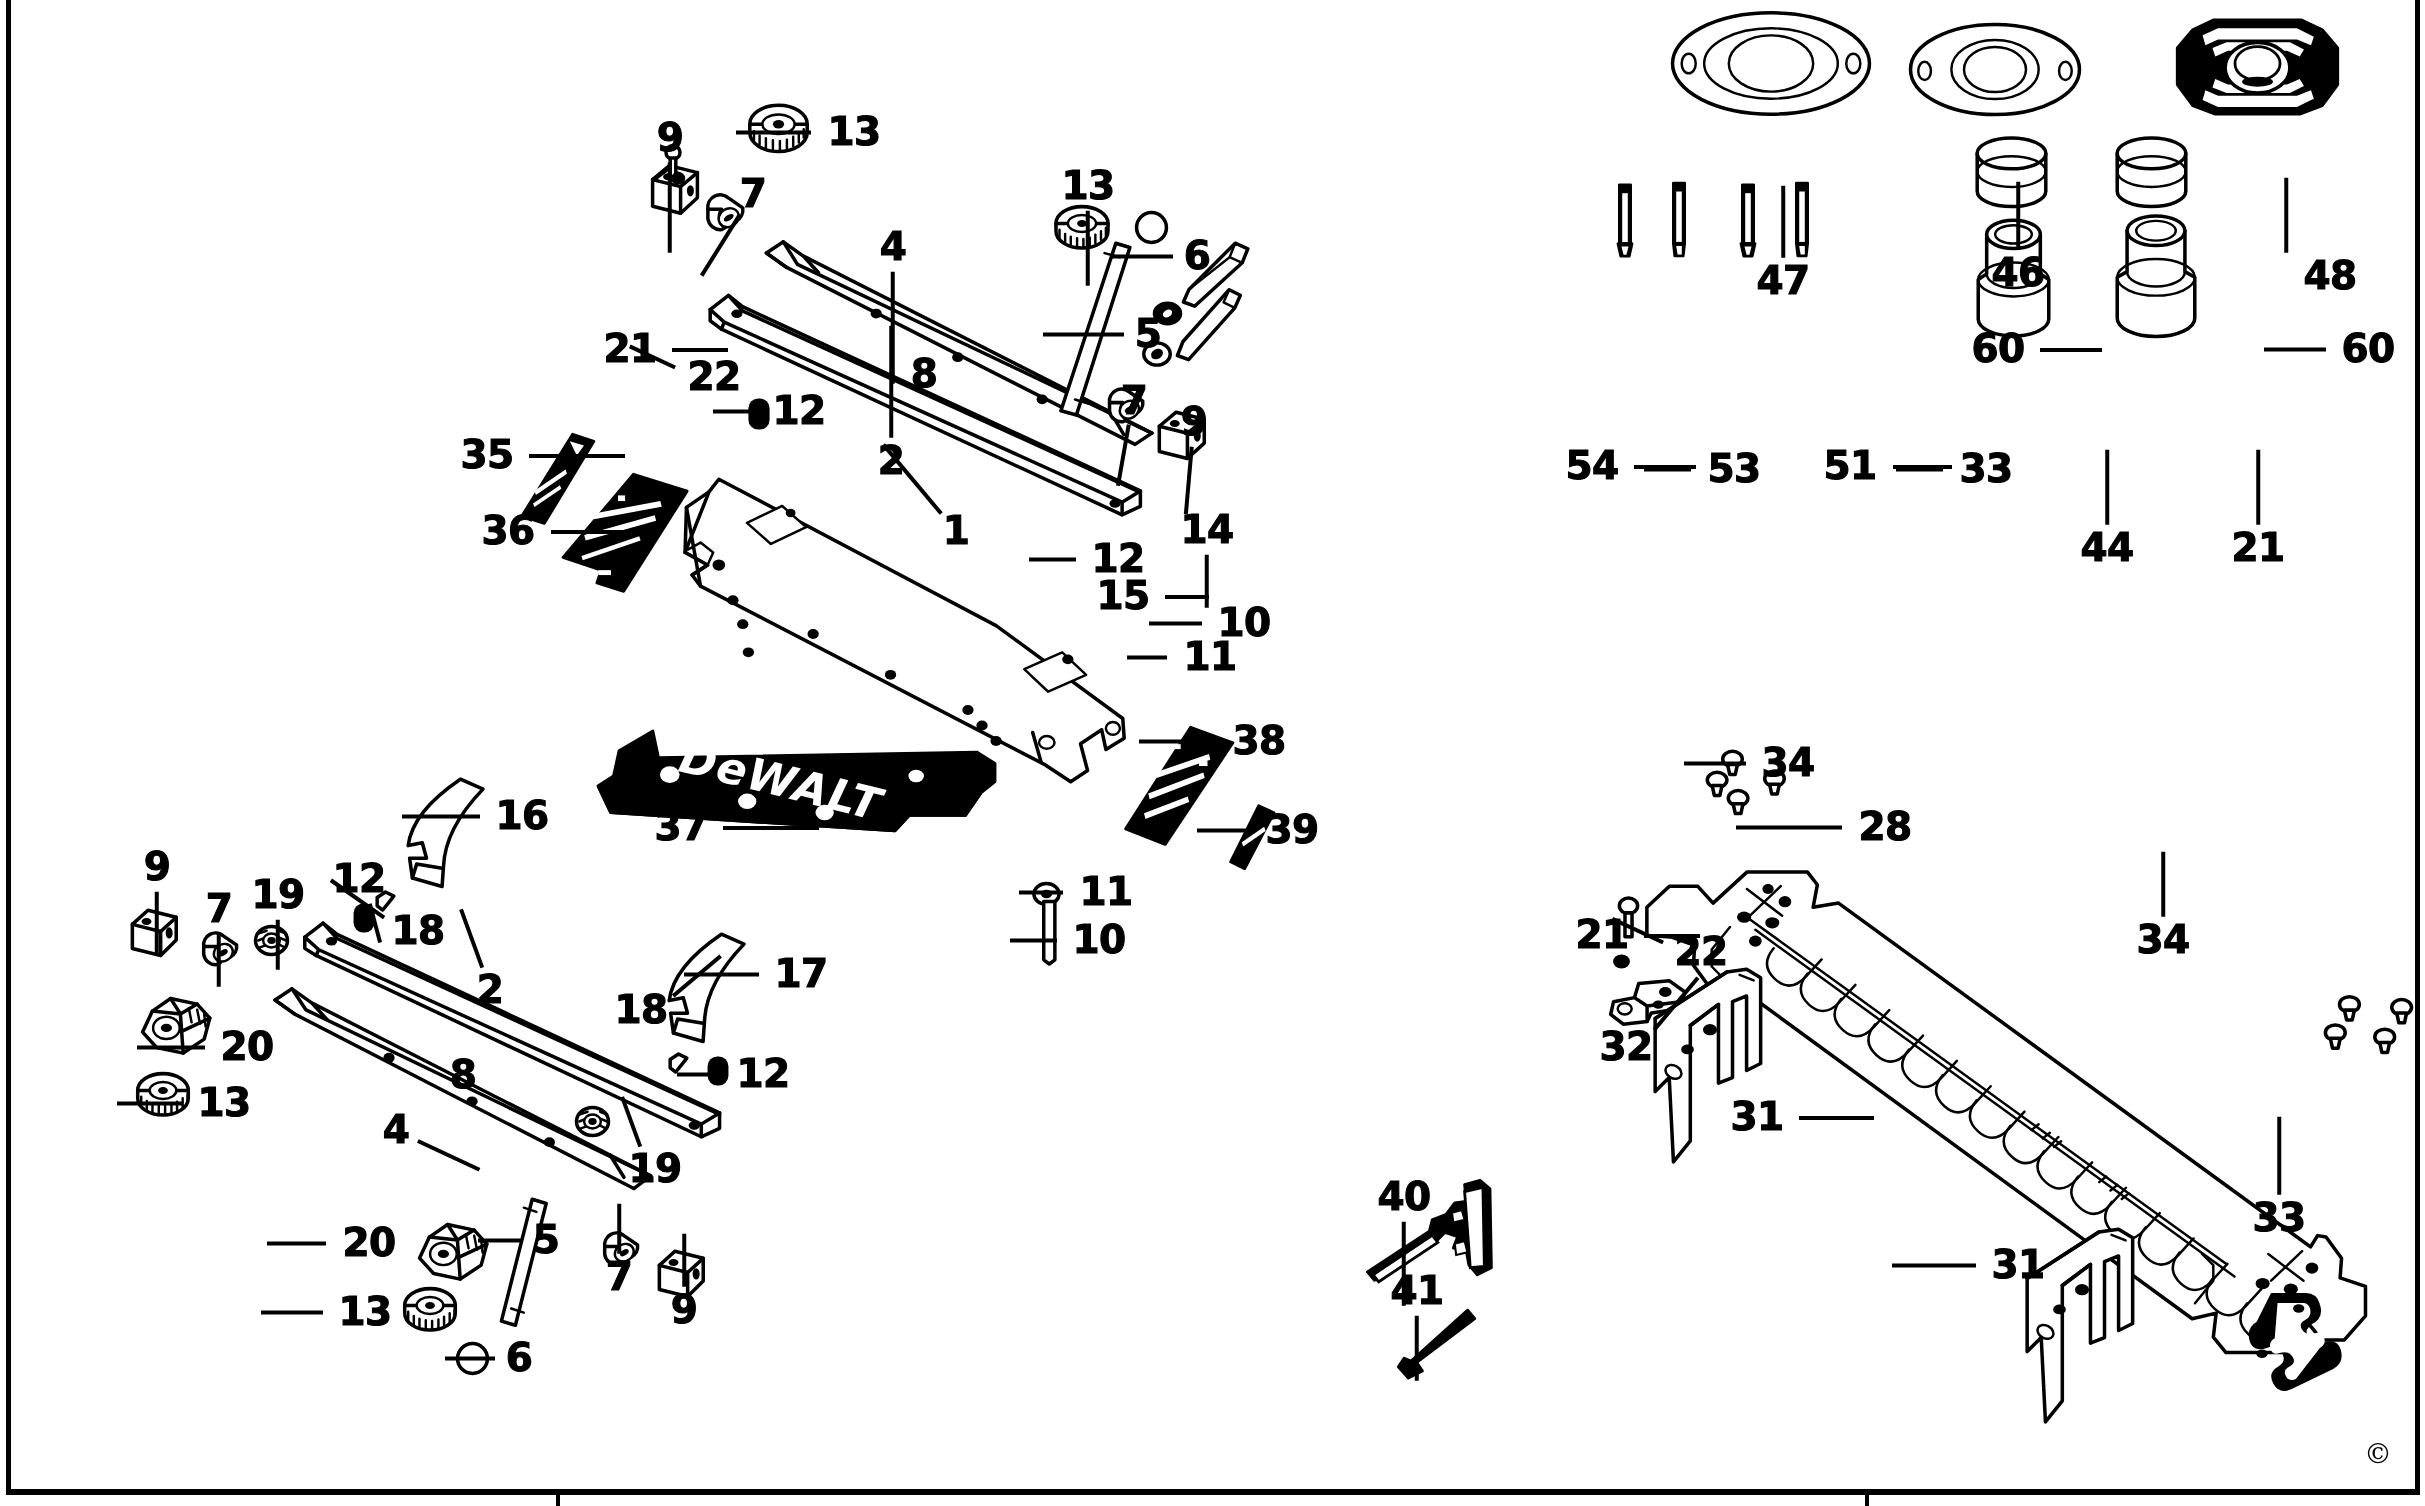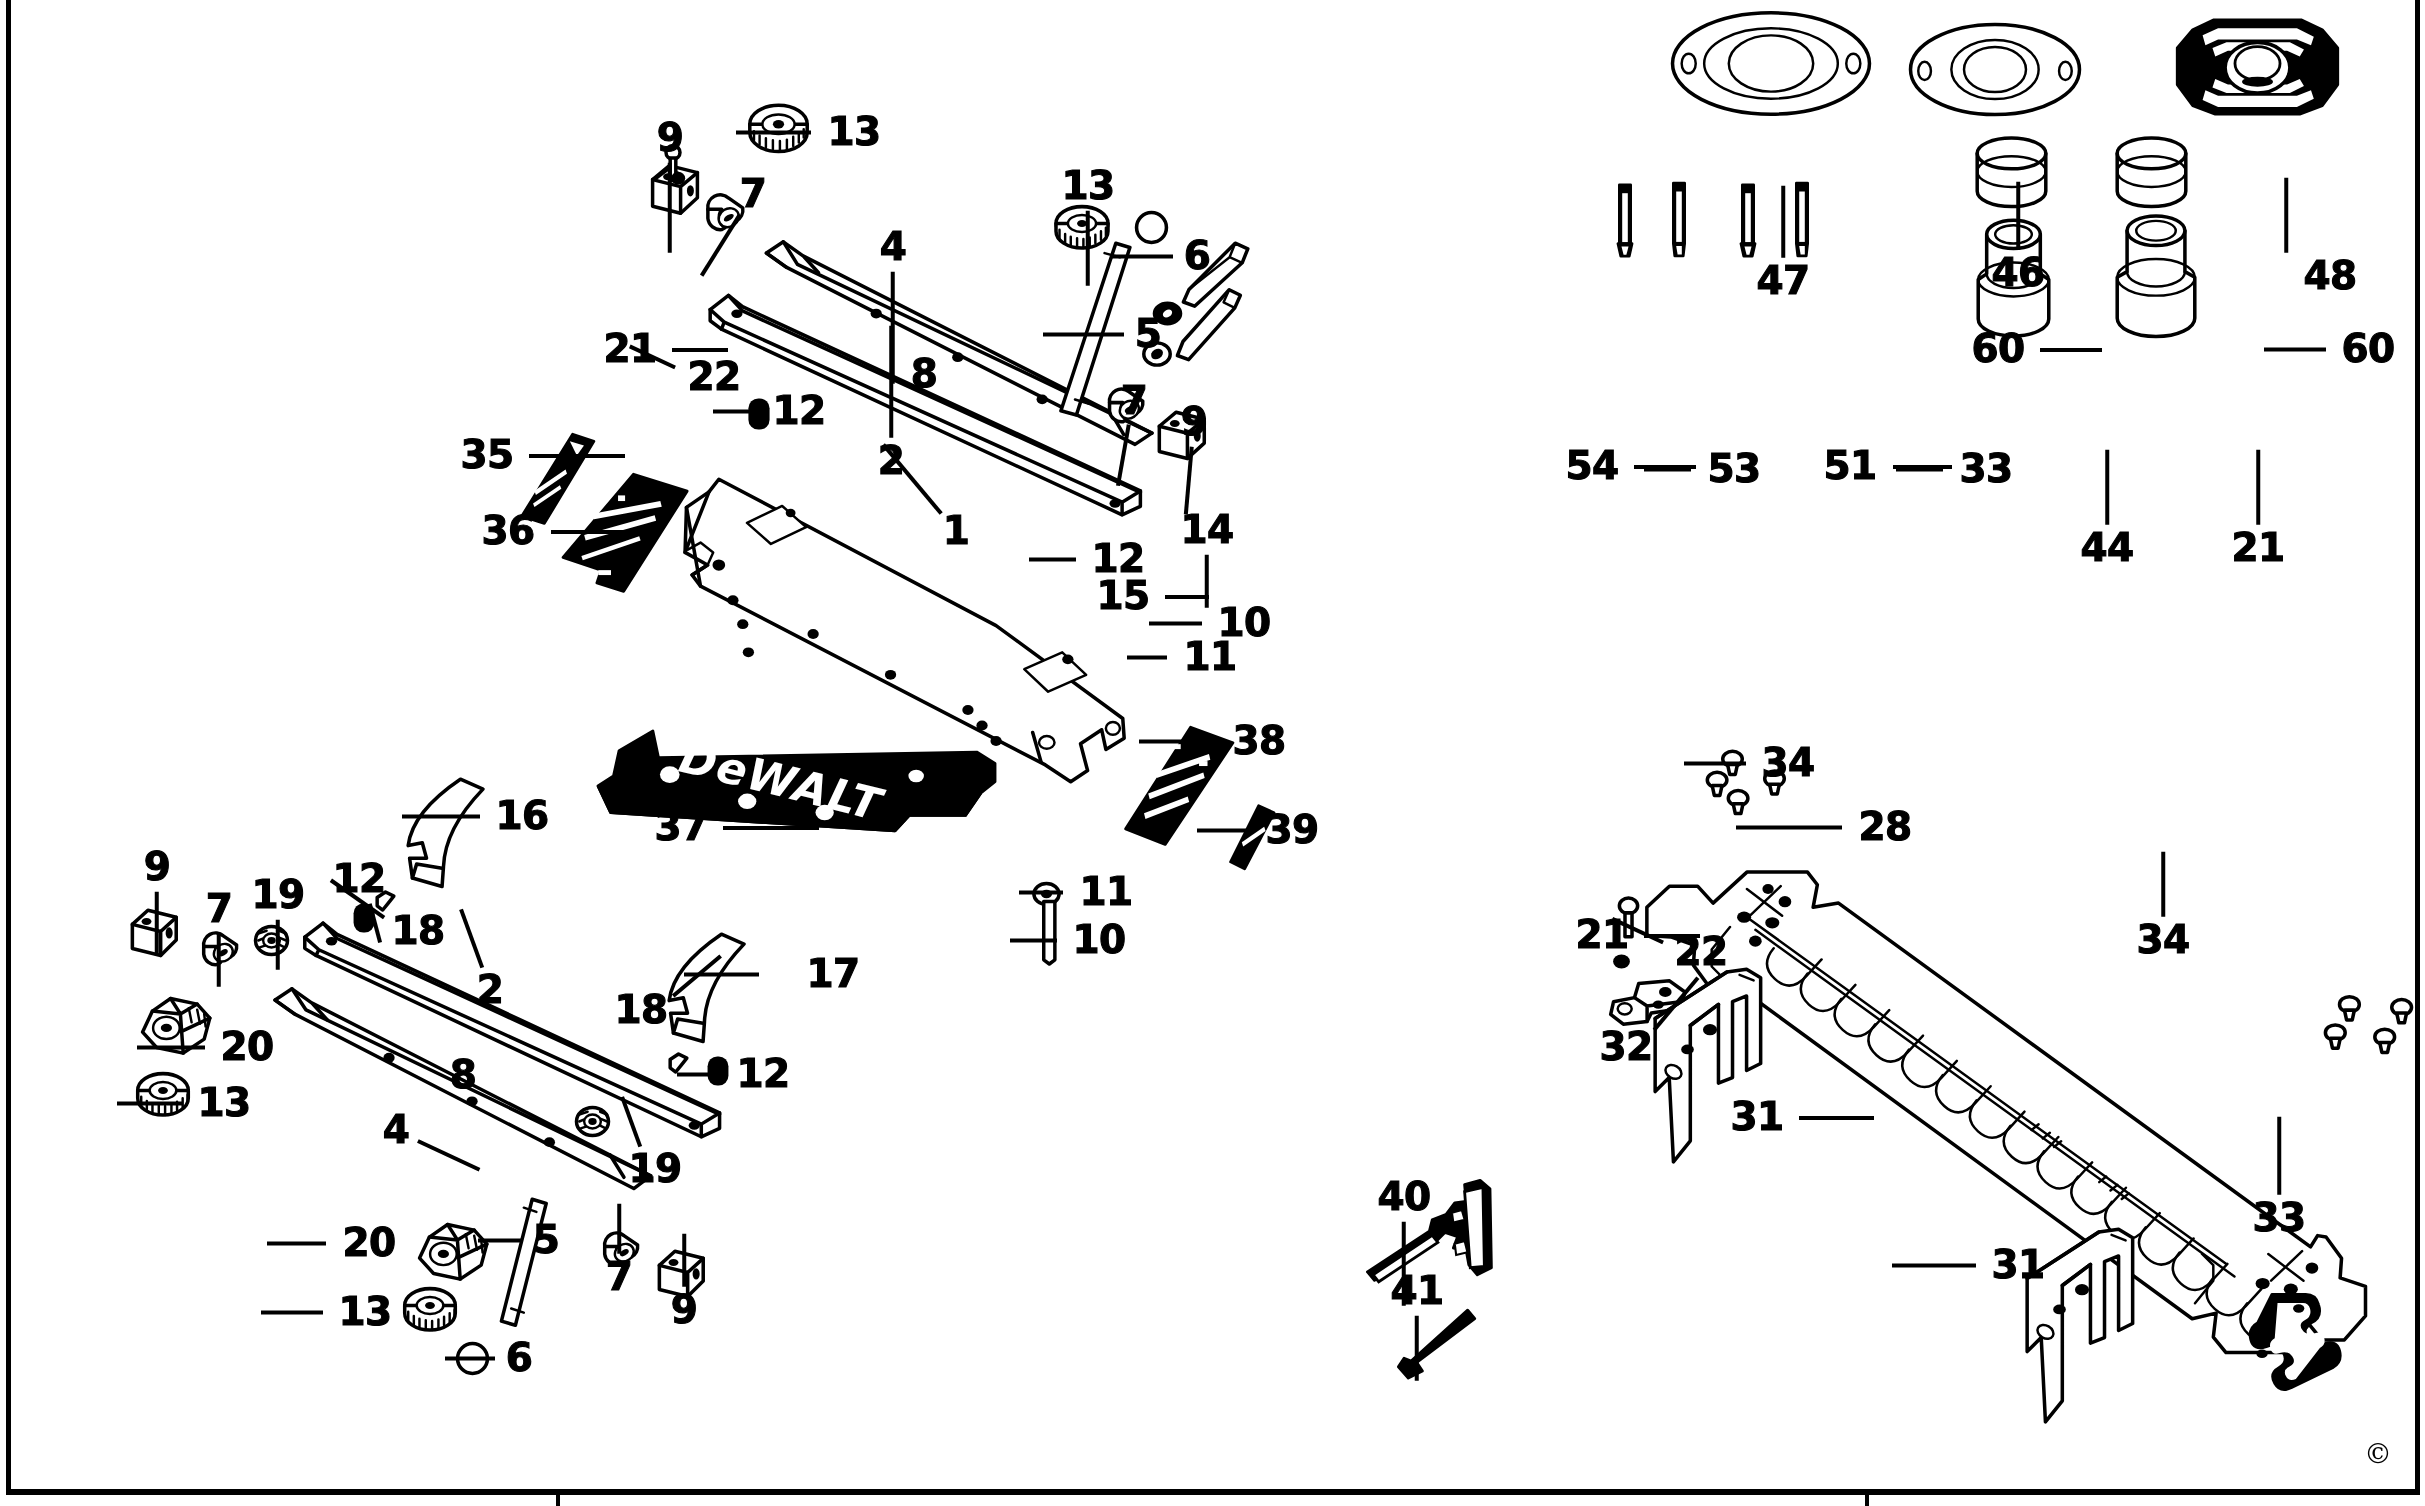--- a/index.html
+++ b/index.html
@@ -787,21 +787,21 @@
       <div class="leader" style="left: 205px; top: 1046px; width: 68px; transform: rotate(180deg);"></div>
       <div class="lbl" style="left: 224px; top: 1102px;">13</div>
       <div class="leader" style="left: 182px; top: 1102px; width: 65px; transform: rotate(180deg);"></div>
       <div class="lbl" style="left: 490px; top: 989px;">2</div>
       <div class="leader" style="left: 482px; top: 966px; width: 62px; transform: rotate(250deg);"></div>
       <div class="lbl" style="left: 463px; top: 1074px;">8</div>
       <div class="lbl" style="left: 396px; top: 1129px;">4</div>
       <div class="leader" style="left: 418px; top: 1139px; width: 68px; transform: rotate(25deg);"></div>
       <div class="lbl" style="left: 655px; top: 1168px;">19</div>
       <div class="leader" style="left: 640px; top: 1145px; width: 53px; transform: rotate(250deg);"></div>
-      <div class="lbl" style="left: 801px; top: 973px; margin-left: 32px;">17</div>
+      <div class="lbl" style="left: 801px; top: 973px;">17</div>
       <div class="leader" style="left: 759px; top: 973px; width: 75px; transform: rotate(180deg);"></div>
       <div class="lbl" style="left: 641px; top: 1009px;">18</div>
       <div class="leader" style="left: 673px; top: 994px; width: 62px; transform: rotate(320deg);"></div>
       <div class="lbl" style="left: 763px; top: 1073px;">12</div>
       <div class="leader" style="left: 721px; top: 1073px; width: 44px; transform: rotate(180deg);"></div>
       <div class="lbl" style="left: 369px; top: 1242px;">20</div>
       <div class="leader" style="left: 326px; top: 1242px; width: 59px; transform: rotate(180deg);"></div>
       <div class="lbl" style="left: 546px; top: 1239px;">5</div>
       <div class="leader" style="left: 522px; top: 1239px; width: 44px; transform: rotate(180deg);"></div>
       <div class="lbl" style="left: 619px; top: 1276px;">7</div>

